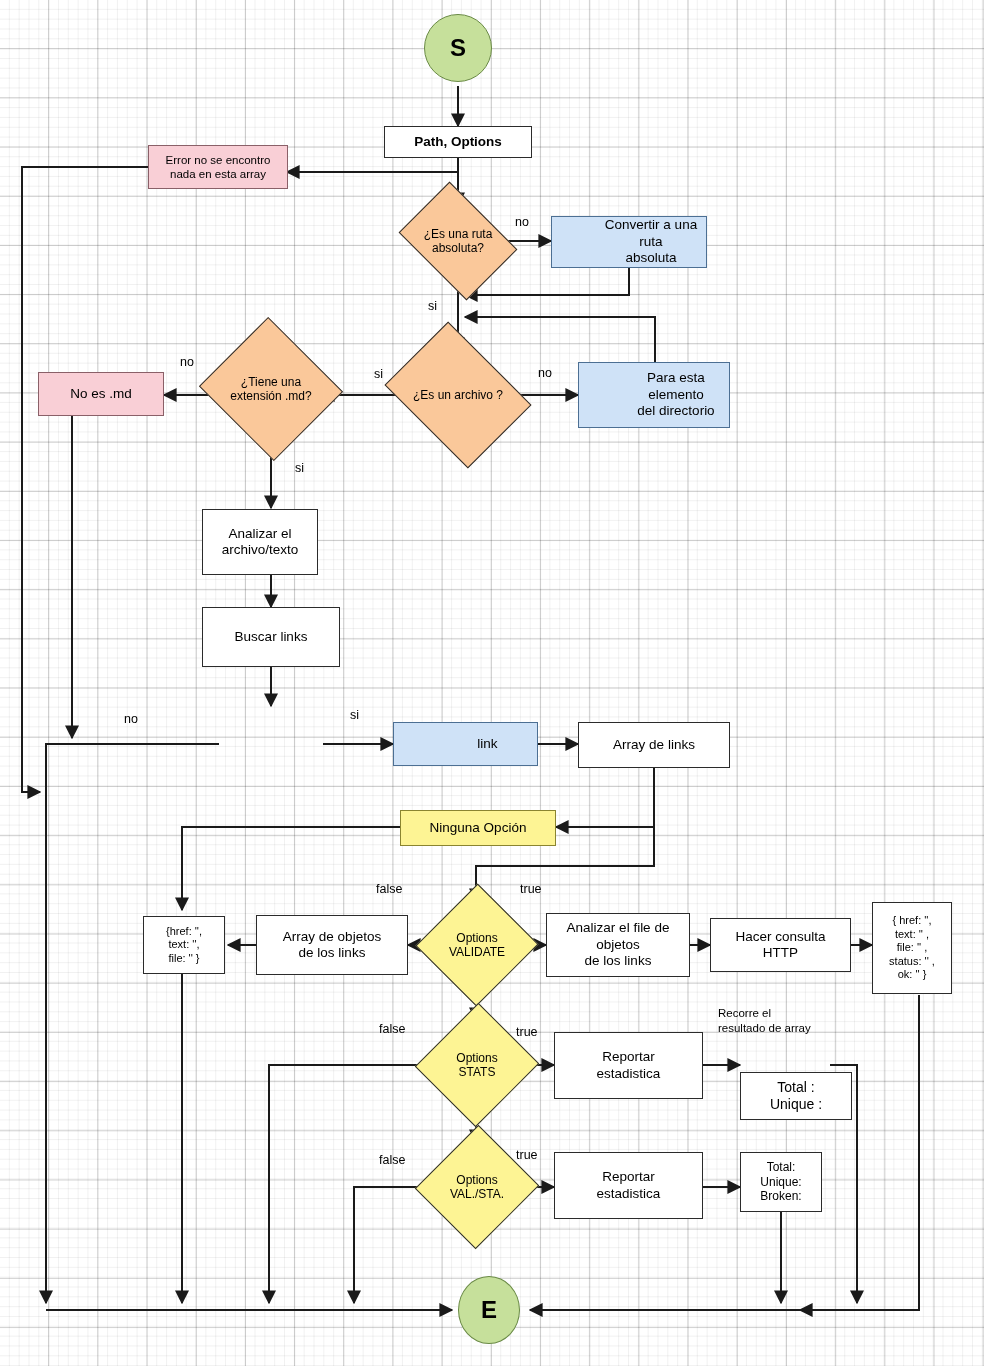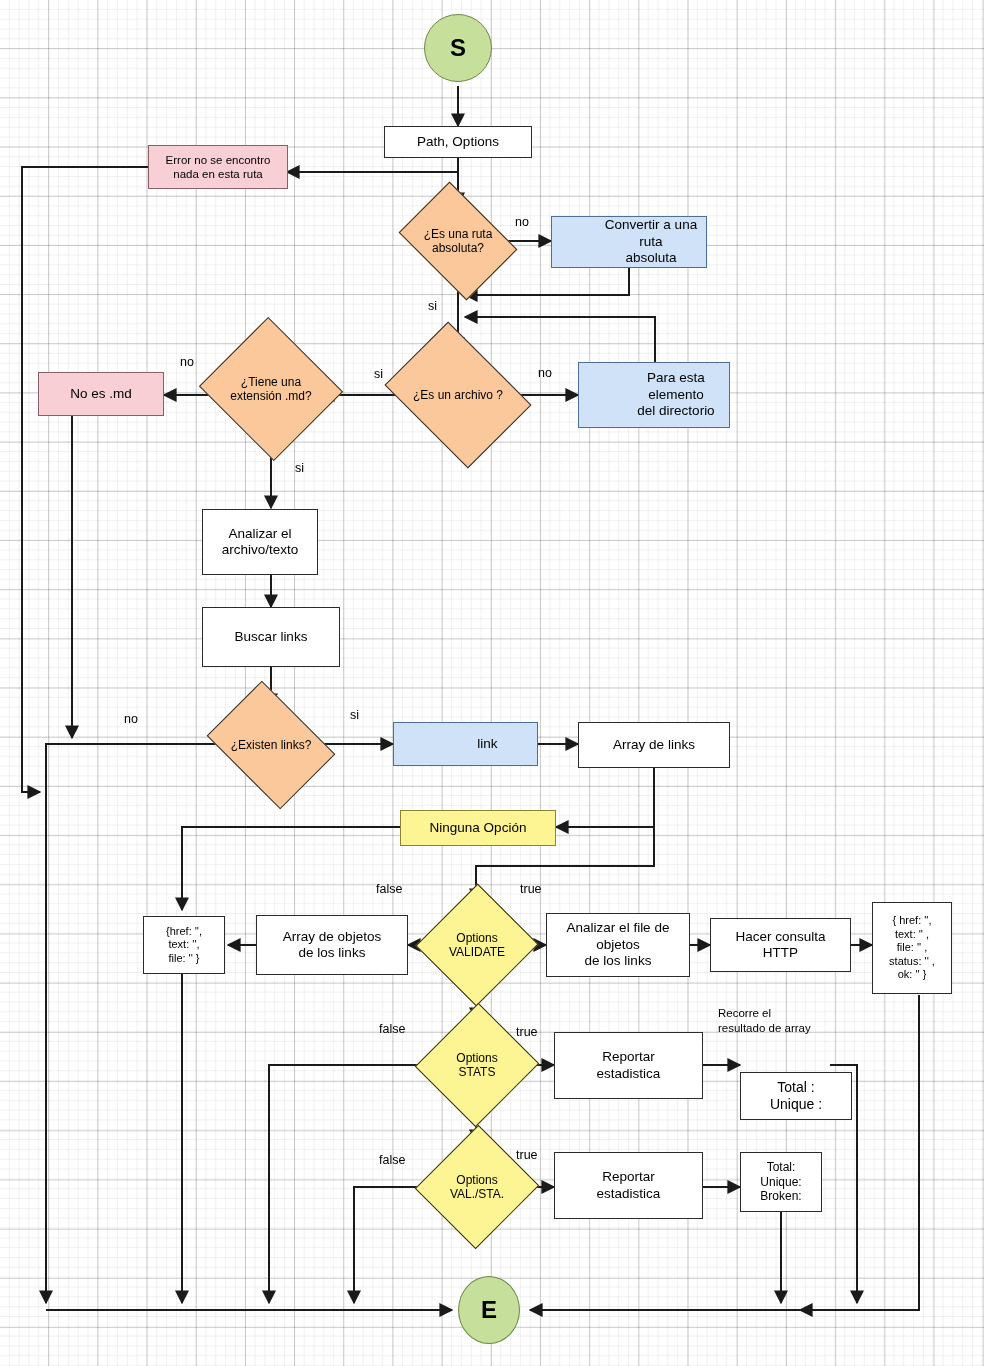--- a/index.html
+++ b/index.html
@@ -179,27 +179,27 @@
       <path d="M 46 1310 L 452 1310"></path>
 
       <path d="M 857 1310 L 530 1310"></path>
     </g>
   </svg>
 
   <div class="node term" style="left:424px;top:14px;width:68px;height:68px;">
     <span>S</span>
   </div>
 
-  <div class="node proc" style="left:384px;top:126px;width:148px;height:32px;">
+  <div class="node proc" style="left:384px;top:126px;width:148px;height:32px;font-weight:bold;">
     <span>Path, Options</span>
   </div>
 
   <div class="node proc pink small" style="left:148px;top:145px;width:140px;height:44px;">
     <span>Error no se encontro
-nada en esta ruta</span>
+nada en esta array</span>
   </div>
 
   <div class="diamond orange" style="left:410px;top:205px;width:96px;height:72px;">
     <div class="dshape"></div>
     <div class="dlabel">¿Es una ruta
 absoluta?</div>
   </div>
 
   <div class="node proc blue" style="left:551px;top:216px;width:156px;height:52px;">
     <span>Convertir a una ruta
@@ -228,24 +228,20 @@
 
   <div class="node proc" style="left:202px;top:509px;width:116px;height:66px;">
     <span>Analizar el
 archivo/texto</span>
   </div>
 
   <div class="node proc" style="left:202px;top:607px;width:138px;height:60px;">
     <span>Buscar links</span>
   </div>
 
-  <div class="diamond orange" style="left:219px;top:706px;width:104px;height:78px;">
-    <div class="dshape"></div>
-    <div class="dlabel">¿Existen links?</div>
-  </div>
 
   <div class="node proc blue" style="left:393px;top:722px;width:145px;height:44px;">
     <span>link</span>
   </div>
 
   <div class="node proc" style="left:578px;top:722px;width:152px;height:46px;">
     <span>Array de links</span>
   </div>
 
   <div class="node proc yellow" style="left:400px;top:810px;width:156px;height:36px;">

